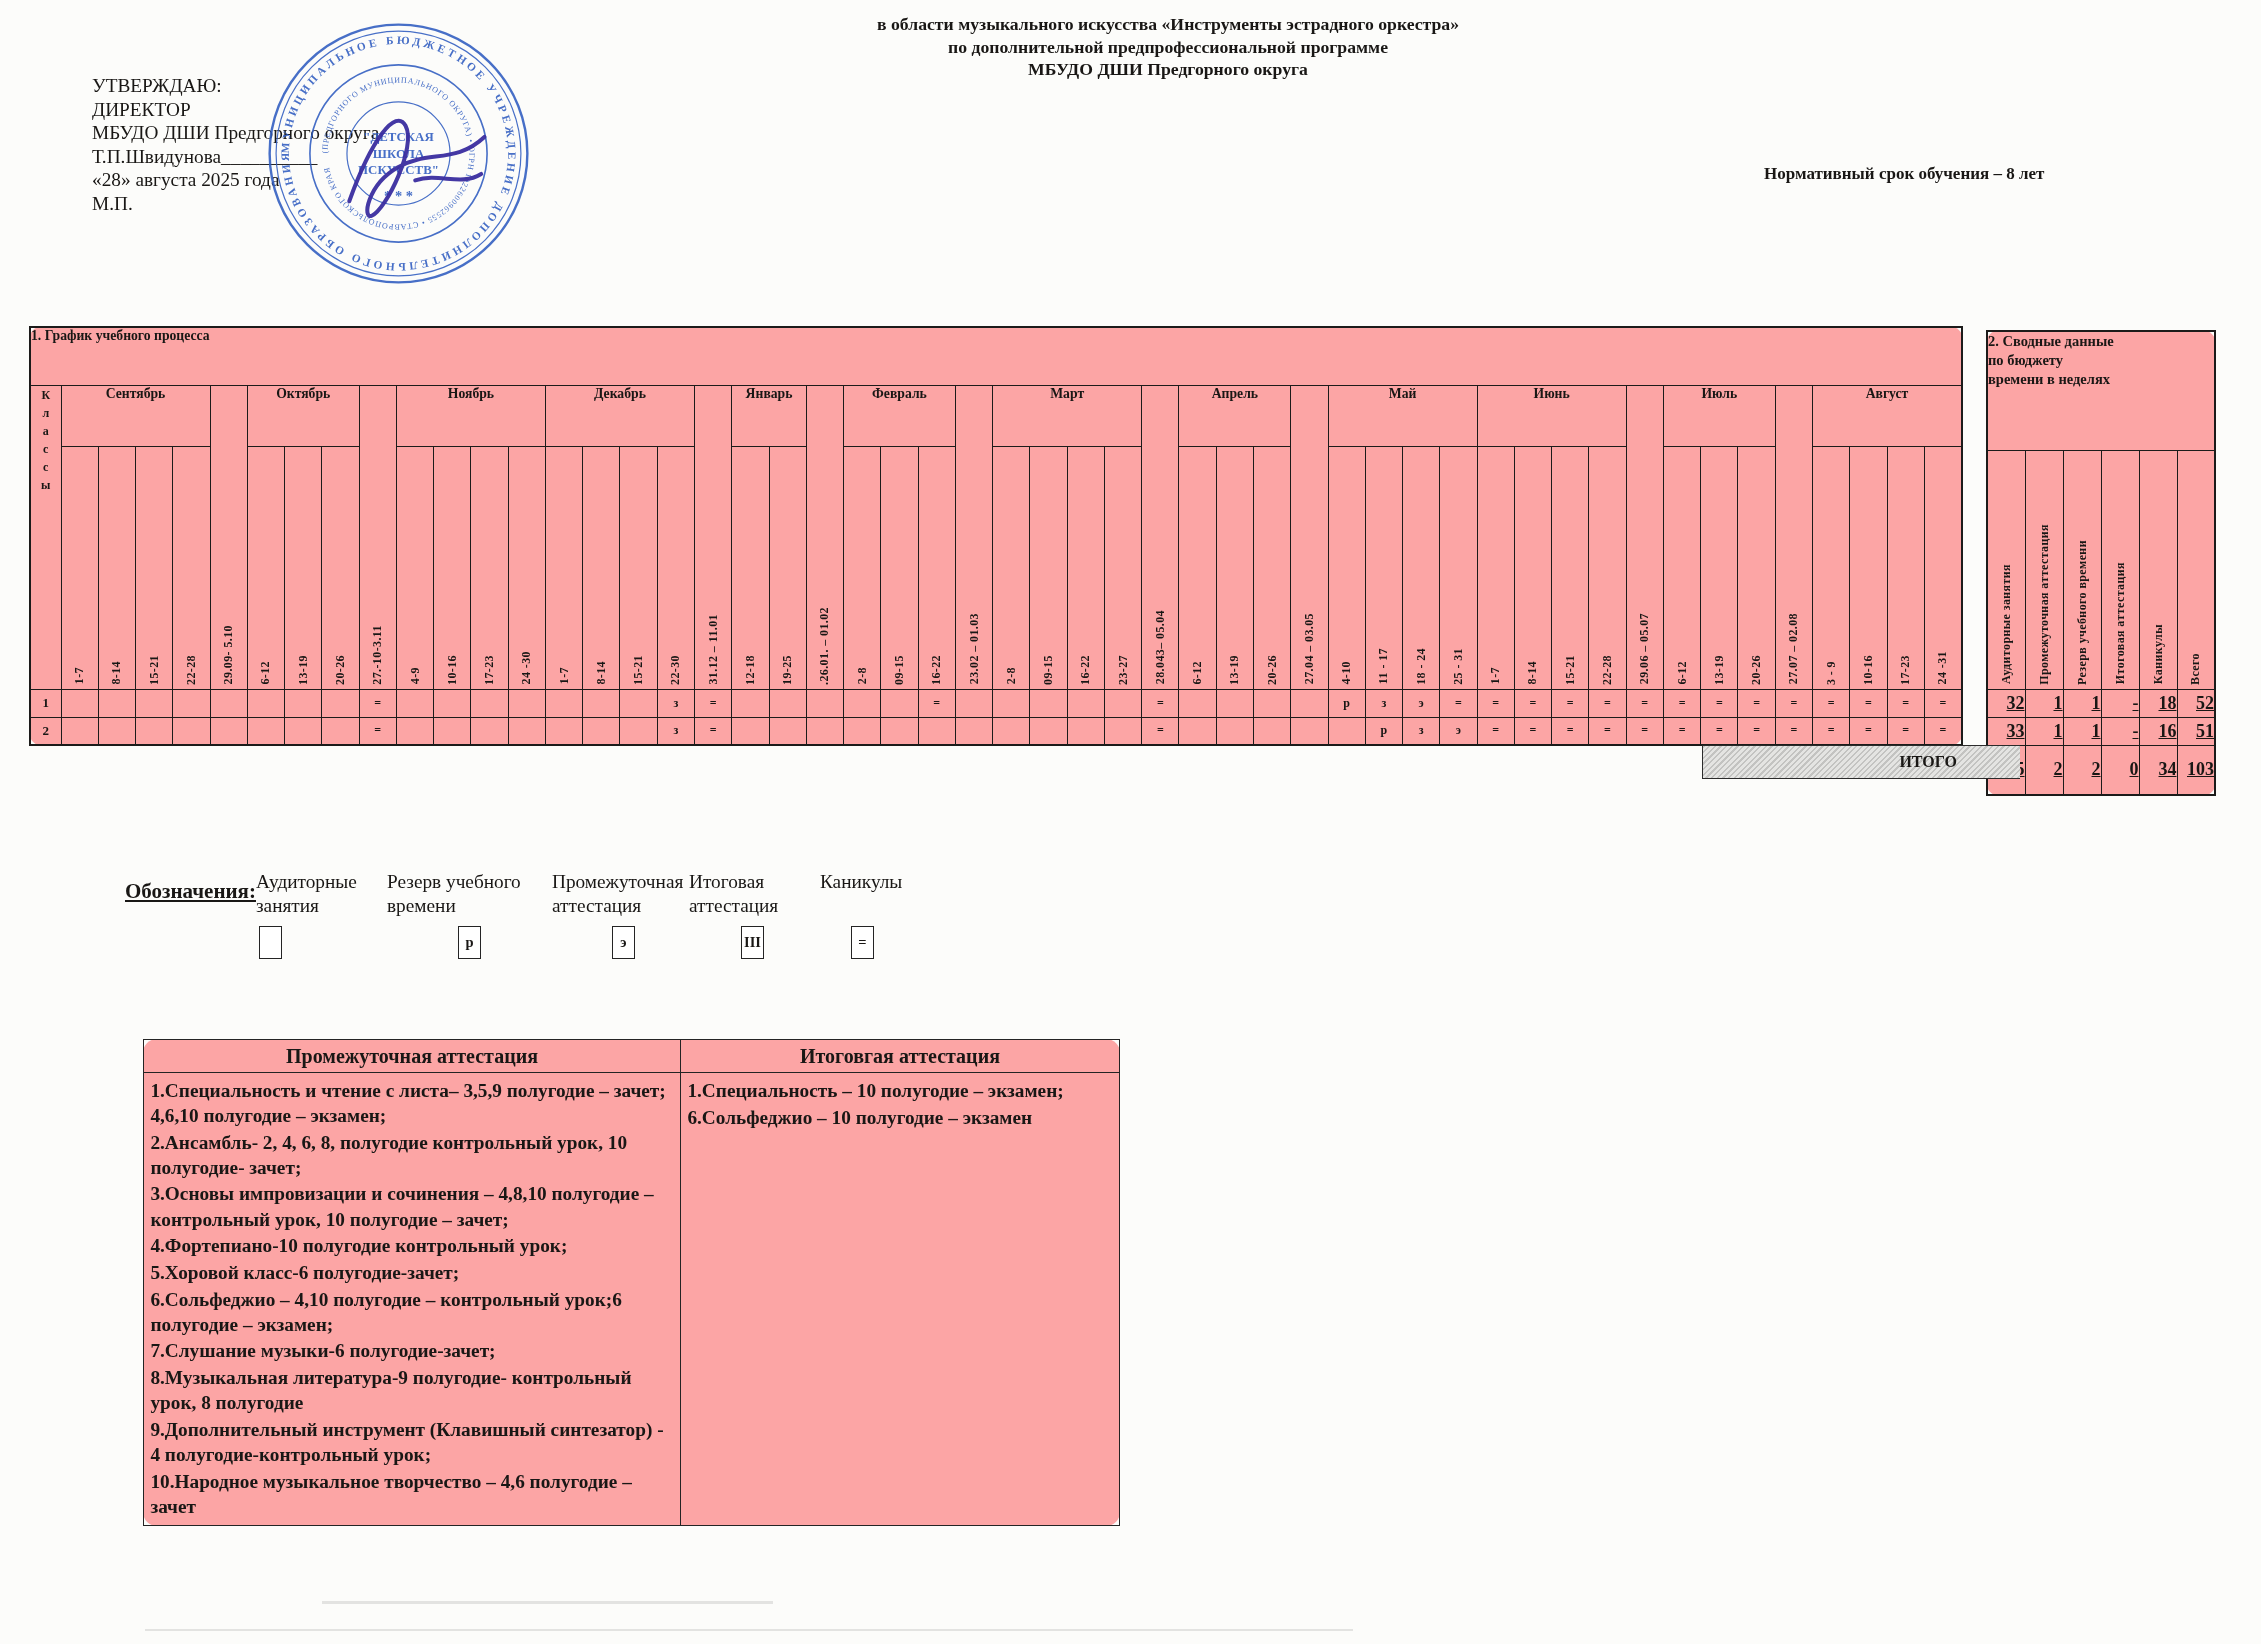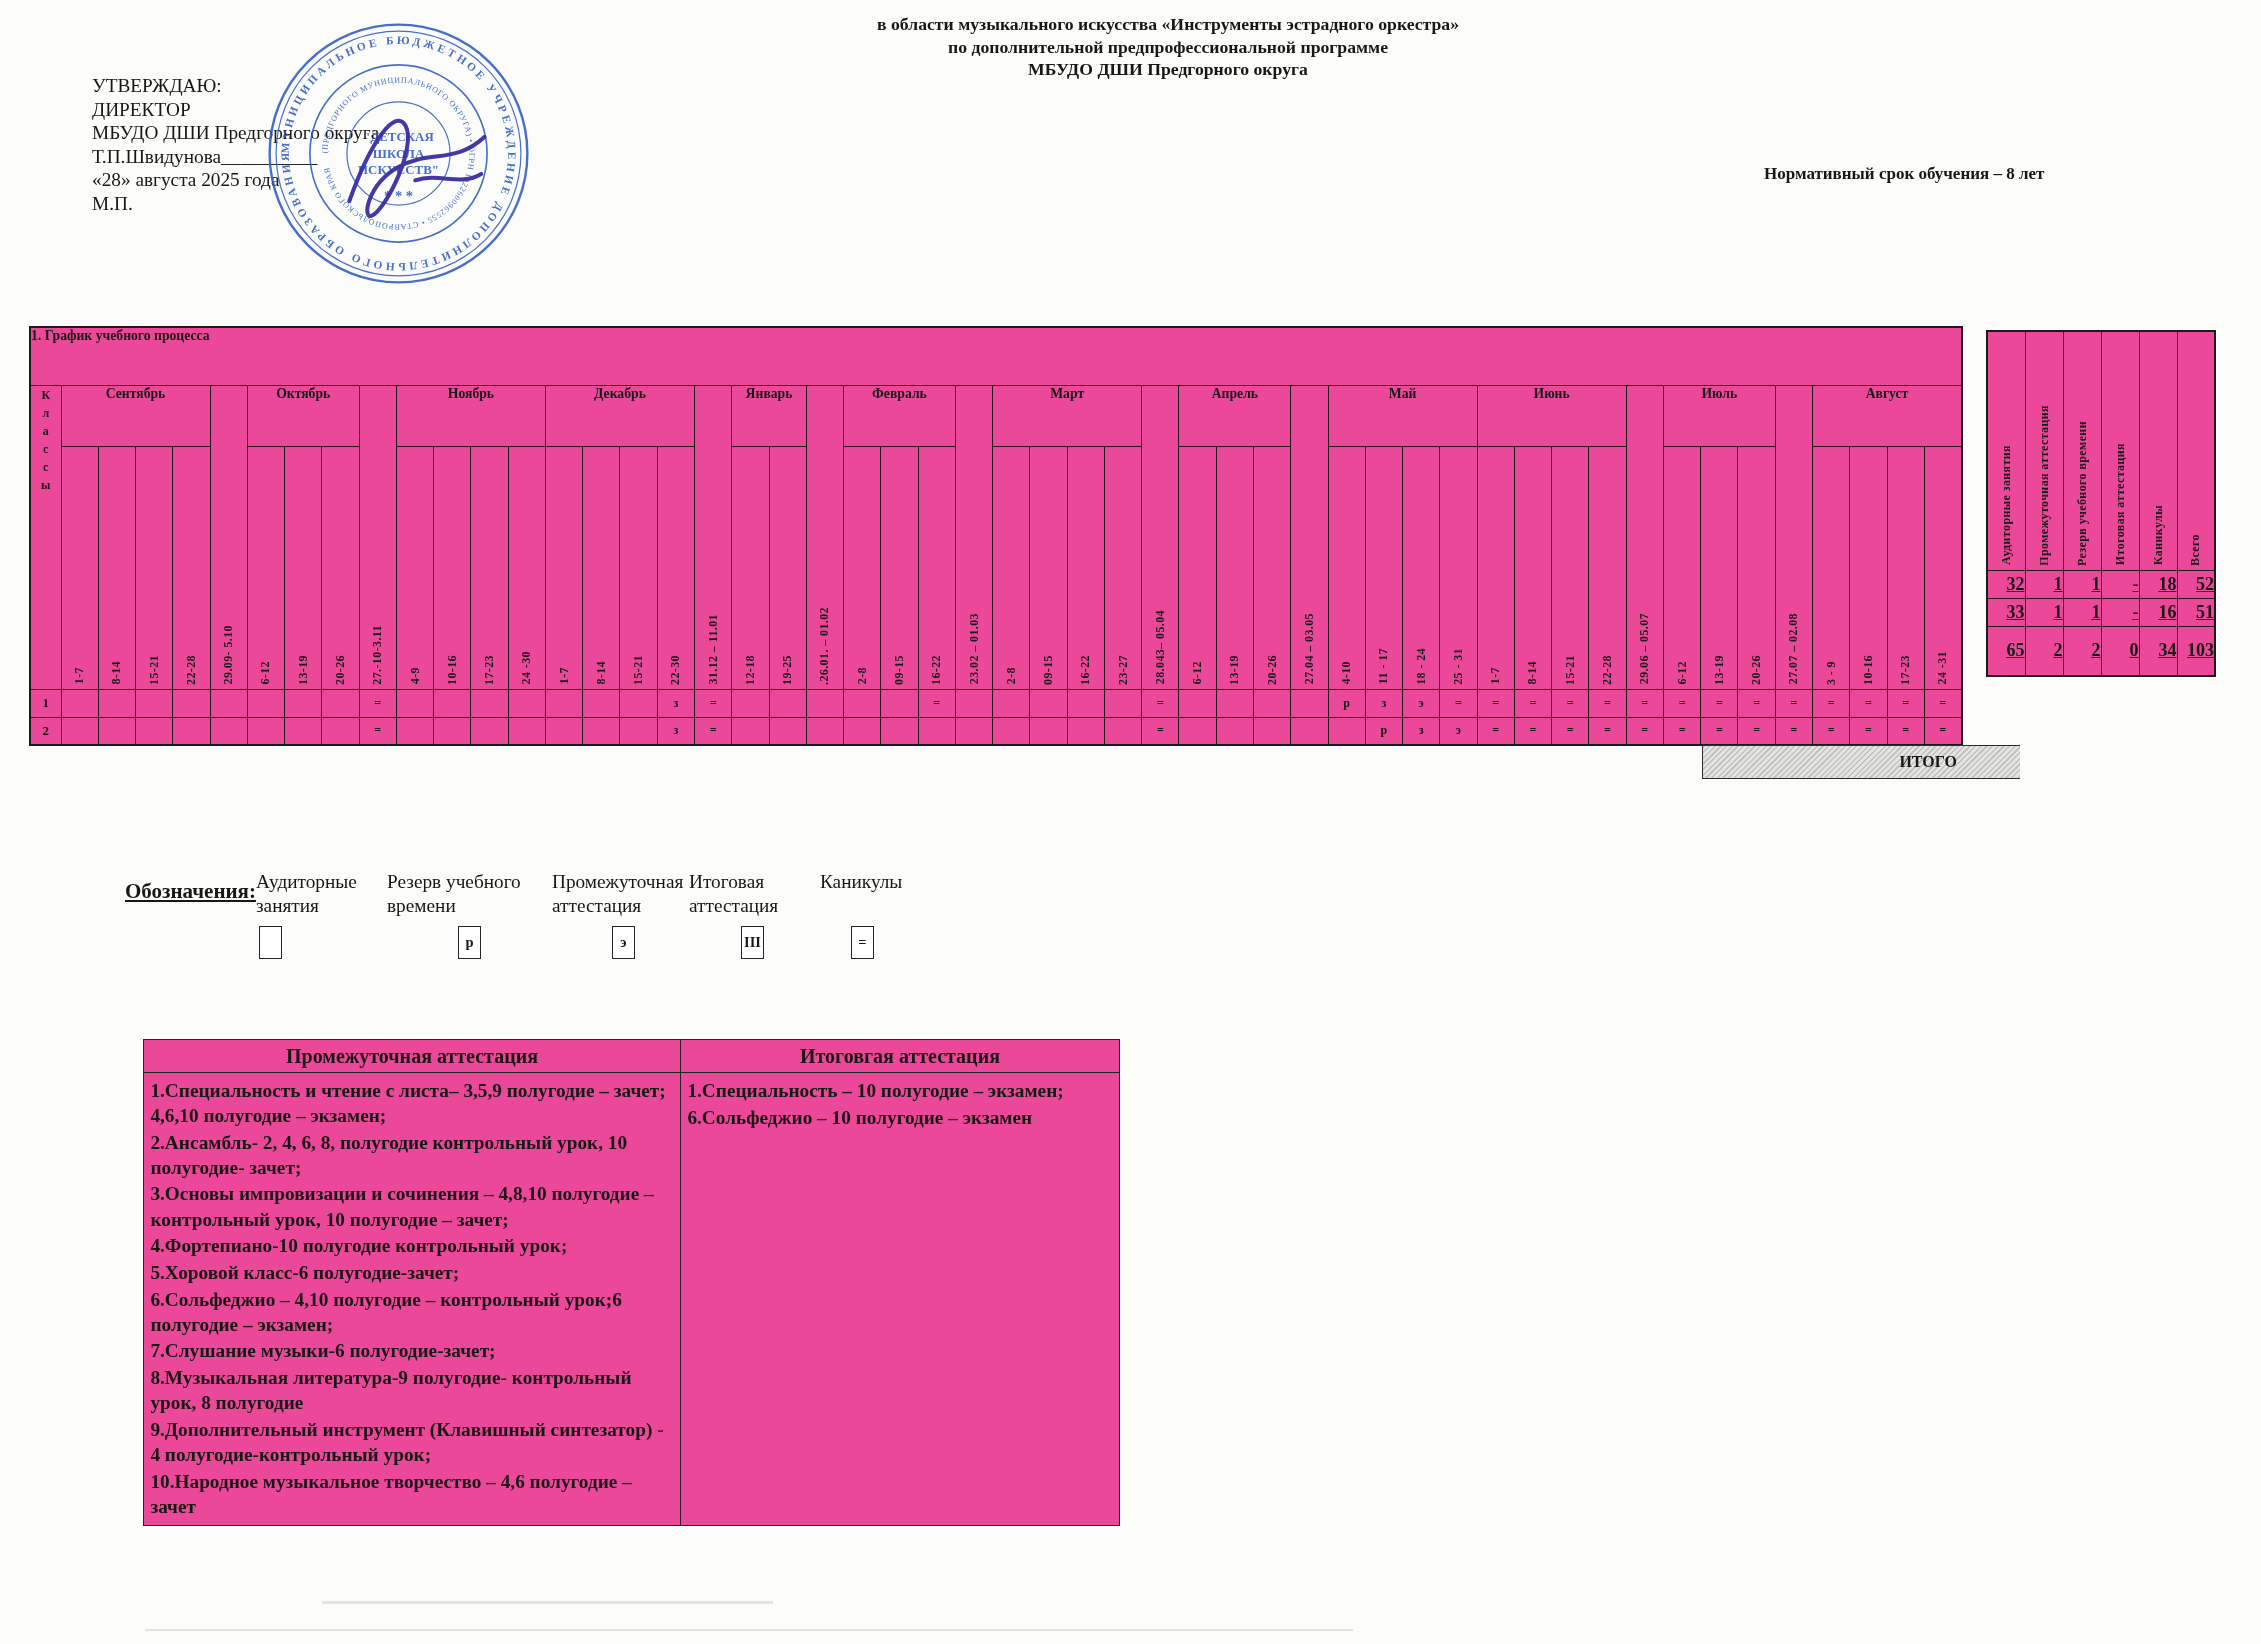--- a/index.html
+++ b/index.html
@@ -9,21 +9,21 @@
   
   .title-block{position:absolute;left:725px;top:13px;width:886px;text-align:center;
                font-weight:bold;font-size:17.7px;line-height:1.28;}
   .approval-block{position:absolute;left:92px;top:74px;font-size:19.3px;line-height:1.22;}
   .norm-text{position:absolute;left:1764px;top:164px;width:290px;font-weight:bold;font-size:17px;}
 
   .stamp-svg{position:absolute;left:264px;top:19.3px;opacity:.88;}
   .sign-svg{position:absolute;left:338px;top:103px;}
 
   
-  table{border-collapse:collapse;table-layout:fixed;background:#ec4899;}
+  table{border-collapse:collapse;table-layout:fixed;background:#fca5a5;border-radius:14px;}
   #tableA{position:absolute;left:29px;top:326px;width:1934px;border:2.4px solid #1c1b1a;}
   #tableB{position:absolute;left:1986px;top:330px;width:230px;border:2.4px solid #1c1b1a;}
   #tableA th,#tableA td,#tableB th,#tableB td{border:0.8px solid #1c1b1a;padding:0;}
 
   .band{font-weight:bold;font-size:13.7px;text-align:left;vertical-align:top;
         padding:5.6px 8px;border-bottom:1.6px solid #1c1b1a;}
   .stack{font-weight:bold;font-size:12px;line-height:1.5;text-align:center;}
   .klass-h{vertical-align:top;padding-top:4px;}
   .month{font-weight:bold;font-size:13.7px;text-align:center;vertical-align:top;padding-top:8px;}
   .month.offset{padding-top:47px;}
@@ -360,20 +360,25 @@
   <table id="tableB">
       <colgroup>
         <col>
         <col>
         <col>
         <col>
         <col>
         <col>
       </colgroup>
       <tbody>
+        <tr style="height:119px">
+          <th class="sec2" colspan="6">2. Сводные данные
+по бюджету
+времени в неделях</th>
+        </tr>
         <tr style="height:239px">
           <th class="sumh"><span class="vtext">Аудиторные занятия</span></th>
           <th class="sumh"><span class="vtext">Промежуточная аттестация</span></th>
           <th class="sumh"><span class="vtext">Резерв учебного времени</span></th>
           <th class="sumh"><span class="vtext">Итоговая аттестация</span></th>
           <th class="sumh"><span class="vtext">Каникулы</span></th>
           <th class="sumh"><span class="vtext">Всего</span></th>
         </tr>
         <tr class="vals" style="height:28px">
           <td class="val">32</td>

